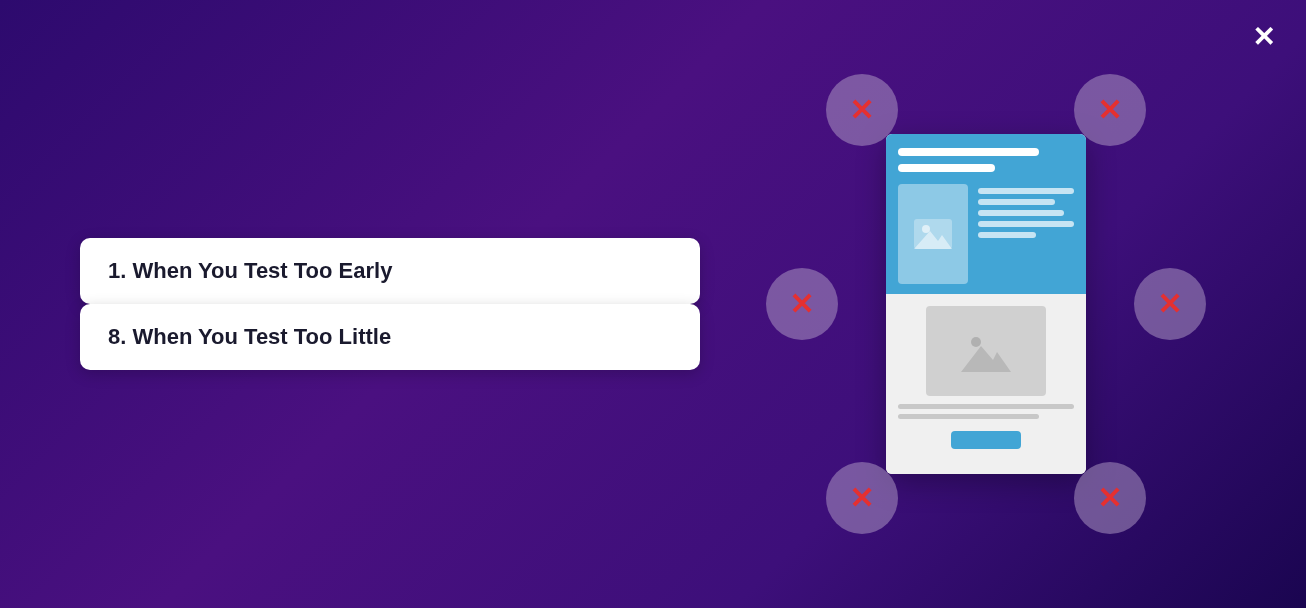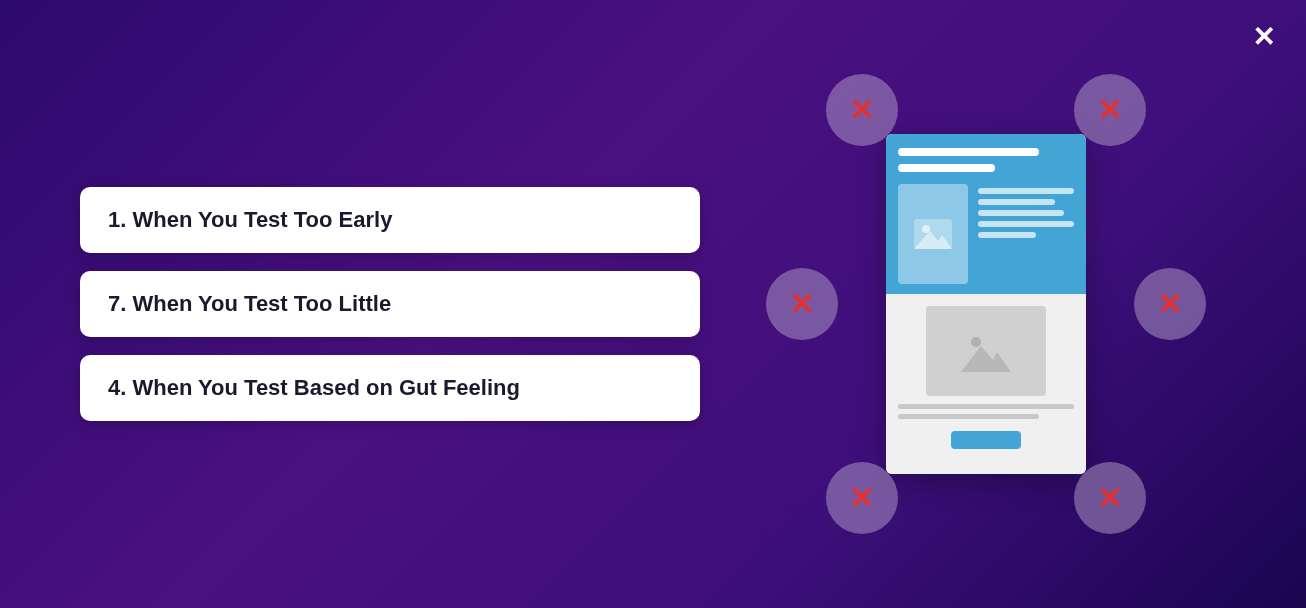--- a/index.html
+++ b/index.html
@@ -14,21 +14,20 @@
       align-items: center;
       justify-content: space-between;
       padding: 40px 80px;
       position: relative;
     }
 
     
     .left-panel {
       display: flex;
       flex-direction: column;
-      gap: 18px;
       width: 620px;
     }
 
     .list-item {
       background: white;
       border-radius: 10px;
       padding: 20px 28px;
       font-size: 22px;
       font-weight: 700;
       color: #1a1a2e;
@@ -200,24 +199,21 @@
 </head>
 <body>
 
 <div class="close-icon">✕</div>
 
 <div class="left-panel">
   <div class="list-item">
     <span>1.  When You Test Too Early</span>
   </div>
   <div class="list-item">
-    <span>7.  When You Test Too Little</span>
-  </div>
-  <div class="list-item">
-    <span>4.  When You Test Based on Gut Feeling</span>
+    <span>8.  When You Test Too Little</span>
   </div>
 </div>
 
 <div class="right-panel">
 
   <div class="x-circle circle-top-left">
     <span class="x-mark">✕</span>
   </div>
   <div class="x-circle circle-top-right">
     <span class="x-mark">✕</span>

